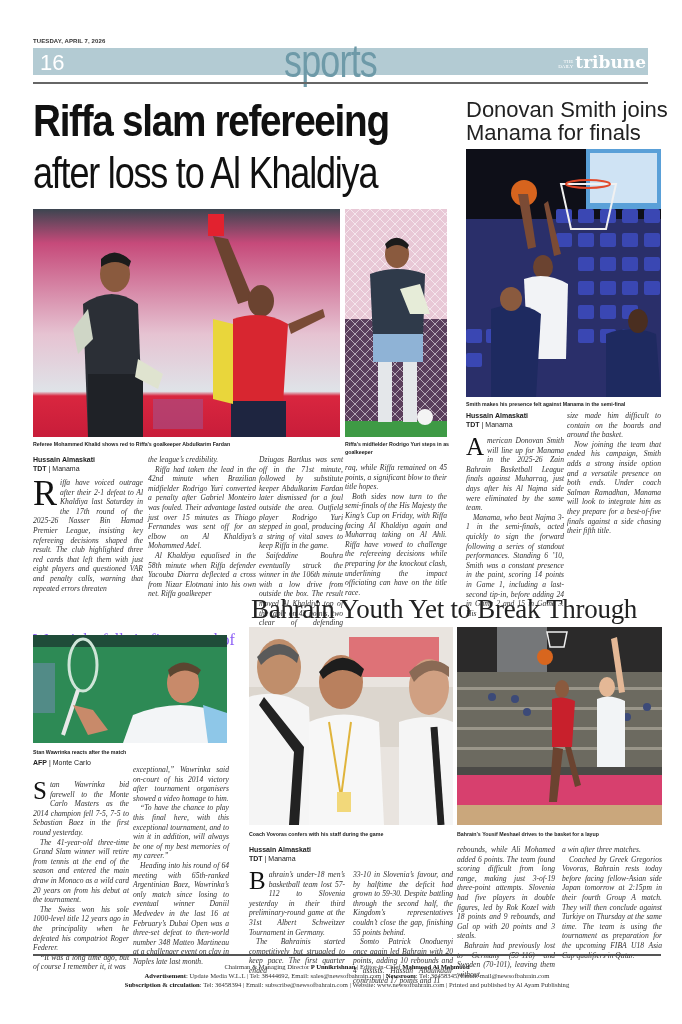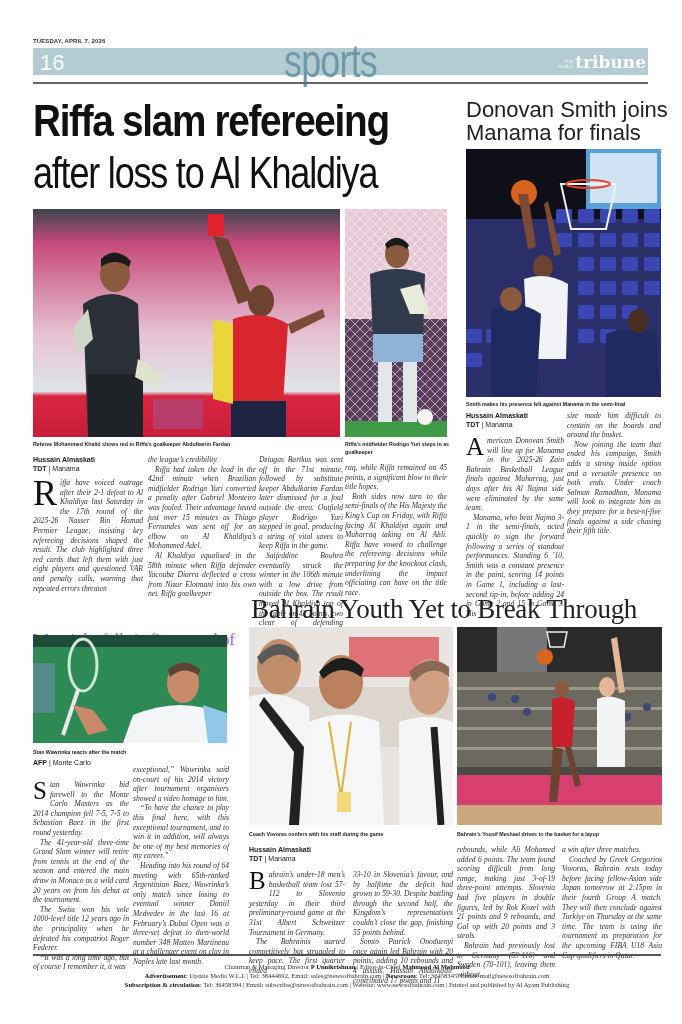--- a/index.html
+++ b/index.html
@@ -301,21 +301,21 @@
 <div class="abs col" style="left:249px; top:870px; width:96px;">
   <span class="dropcap sm">B</span>
   <p class="first">ahrain’s under-18 men’s basketball team lost 57-112 to Slovenia yesterday in their third preliminary-round game at the 31st Albert Schweitzer Tournament in Germany.</p>
   <p>The Bahrainis started competitively but struggled to keep pace. The first quarter ended</p>
 </div>
 <div class="abs col" style="left:353px; top:870px; width:100px;">
   <p class="first">33-10 in Slovenia’s favour, and by halftime the deficit had grown to 59-30. Despite battling through the second half, the Kingdom’s representatives couldn’t close the gap, finishing 55 points behind.</p>
   <p>Somto Patrick Onoduenyi once again led Bahrain with 20 points, adding 10 rebounds and 4 assists. Hassan Abdulkadir contributed 17 points and 11</p>
 </div>
 <div class="abs col" style="left:457px; top:845px; width:98px;">
-  <p class="first">rebounds, while Ali Mohamed added 6 points. The team found scoring difficult from long range, making just 3-of-19 three-point attempts. Slovenia had five players in double figures, led by Rok Kozel with 21 points and 9 rebounds, and Gal op with 20 points and 3 steals.</p>
+  <p class="first">rebounds, while Ali Mohamed added 6 points. The team found scoring difficult from long range, making just 3-of-19 three-point attempts. Slovenia had five players in double figures, led by Rok Kozel with 18 points and 9 rebounds, and Gal op with 20 points and 3 steals.</p>
   <p>Bahrain had previously lost to Germany (59-116) and Sweden (70-101), leaving them without</p>
 </div>
 <div class="abs col" style="left:562px; top:845px; width:100px;">
   <p class="first">a win after three matches.</p>
   <p>Coached by Greek Gregorios Vovoras, Bahrain rests today before facing fellow-Asian side Japan tomorrow at 2:15pm in their fourth Group A match. They will then conclude against Turkiye on Thursday at the same time. The team is using the tournament as preparation for the upcoming FIBA U18 Asia Cup qualifiers in Qatar.</p>
 </div>
 
 <div class="abs rule" style="left:33px; top:954px; width:628px;"></div>
 <div class="abs footer" style="top:962px; width:628px;">
   <div><span>Chairman &amp; Managing Director </span><b>P Unnikrishnan</b><span> | Editor-in-Chief </span><b>Mahmood Al Mahmood</b></div>

